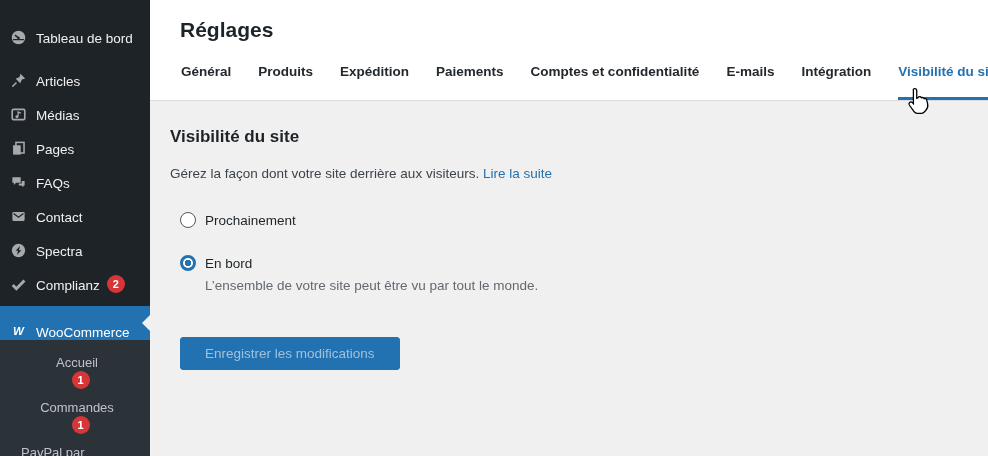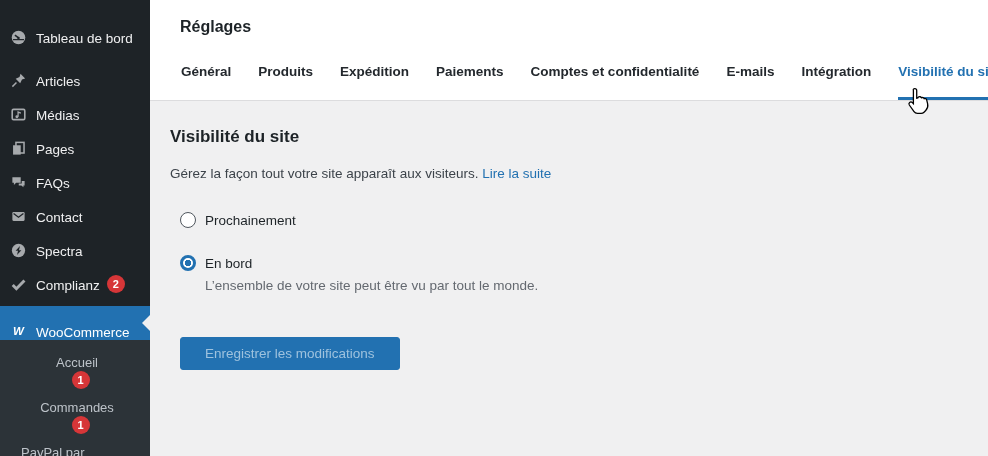--- a/index.html
+++ b/index.html
@@ -82,21 +82,21 @@
   
   .topbar {
     position: absolute; left: 150px; top: 0; right: 0;
     height: 101px;
     background: #ffffff;
     border-bottom: 1px solid #dcdcde;
     z-index: 1;
   }
   .page-title {
     position: absolute; left: 30px; top: 18px;
-    font-size: 16px; font-weight: 700; color: #1d2327;
+    font-size: 21px; font-weight: 700; color: #1d2327;
   }
   .tabs {
     position: absolute; left: 31px; bottom: 0;
     display: flex; gap: 27px;
   }
   .tab {
     font-size: 13.5px; font-weight: 600;
     color: #23282d;
     padding-bottom: 18px;
     border-bottom: 3px solid transparent;
@@ -299,21 +299,21 @@
     <a class="tab">Paiements</a>
     <a class="tab">Comptes et confidentialité</a>
     <a class="tab">E-mails</a>
     <a class="tab">Intégration</a>
     <a class="tab active">Visibilité du site</a>
   </nav>
 </div>
 
 <div class="content">
   <h2 class="section-heading">Visibilité du site</h2>
-  <p class="intro"><span>Gérez la façon tout votre site apparaît aux visiteurs.</span>
+  <p class="intro"><span>Gérez la façon dont votre site derrière aux visiteurs.</span>
     <a>Lire la suite</a>
   </p>
 
   <div class="options">
     <div class="option">
       <div class="option-row">
         <span class="radio"></span>
         <span class="option-label">Prochainement</span>
       </div>
     </div>

